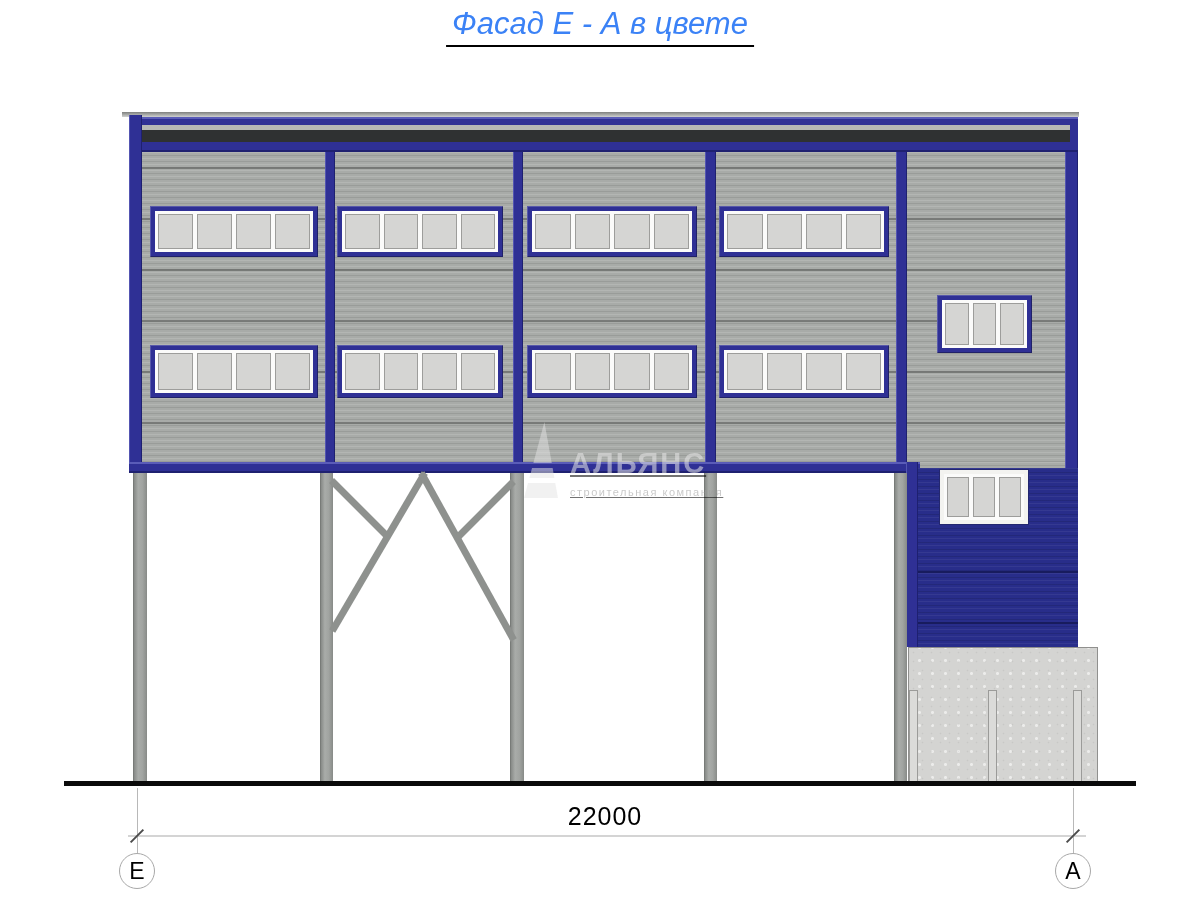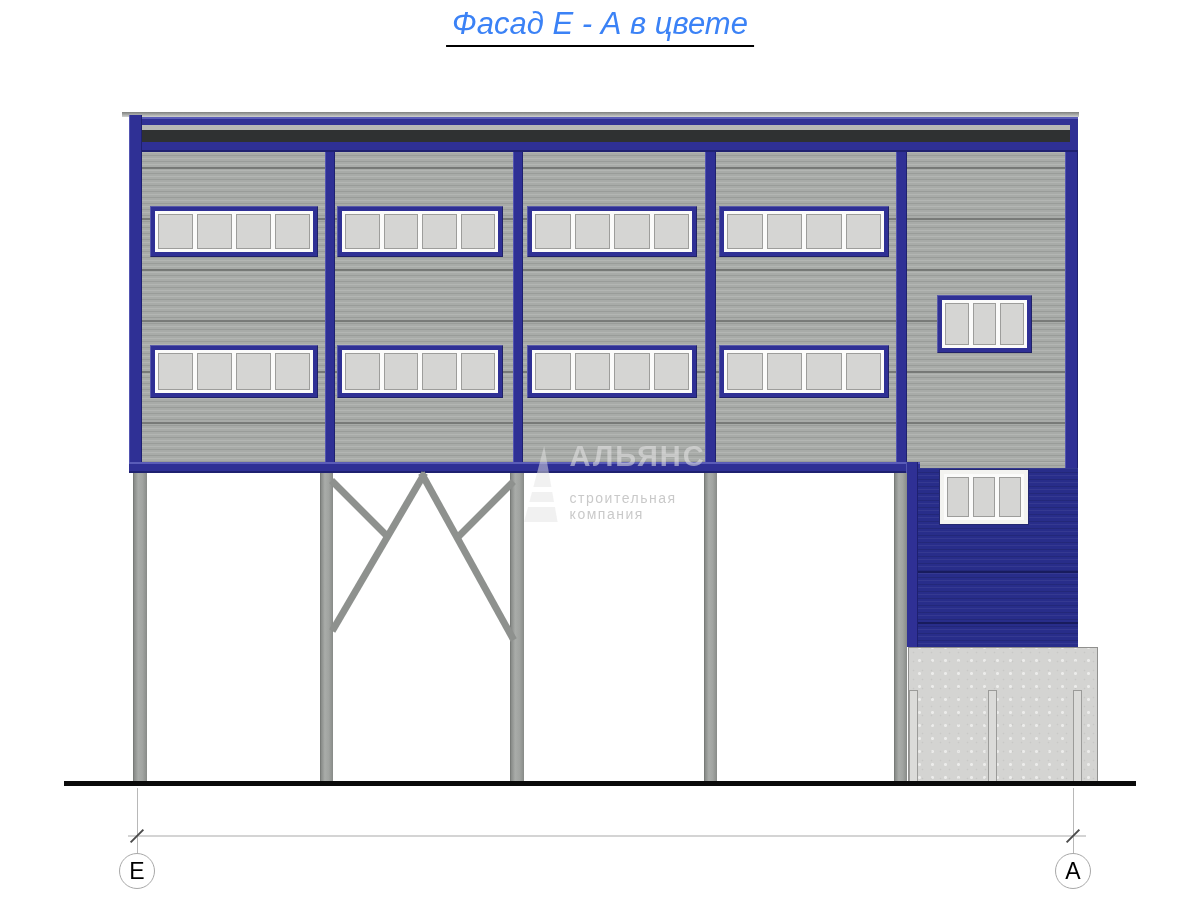--- a/index.html
+++ b/index.html
@@ -80,32 +80,32 @@
   .ext{top:788px;width:1px;height:66px;background:#b8b8b8;}
   .dimline{left:128px;top:835px;width:958px;height:2px;background:#d4d4d4;}
   .tick{width:18px;height:2px;background:#4a4a4a;transform:rotate(-45deg);}
   .dimtext{left:505px;top:802px;width:200px;text-align:center;
            font-size:25px;color:#000;letter-spacing:1px;}
   .axis{top:853px;width:36px;height:36px;border:1px solid #a8a8a8;border-radius:50%;
         background:#fff;display:flex;align-items:center;justify-content:center;
         font-size:23px;color:#000;}
 
   
-  .wm{left:524px;top:440px;width:230px;height:82px;opacity:.55;pointer-events:none;
-      display:flex;align-items:flex-end;}
+  .wm{left:524px;top:416px;width:230px;height:82px;opacity:.55;pointer-events:none;
+      display:flex;align-items:flex-end;text-decoration:underline;}
   .wm-tri{width:34px;height:76px;margin-top:3px;
       background:linear-gradient(to bottom,
          rgba(228,228,228,.9) 0 54%,transparent 54% 60%,
          rgba(228,228,228,.9) 60% 74%,transparent 74% 80%,
          rgba(228,228,228,.9) 80% 100%);
       clip-path:polygon(60% 0,100% 100%,0% 100%);}
   .wm-text{margin-left:12px;}
   .wm-name{font-size:29px;font-weight:bold;letter-spacing:2px;color:#e6e6e6;
            text-shadow:0 0 1px rgba(120,120,120,.4);}
-  .wm-sub{font-size:14px;letter-spacing:1.5px;color:#9d9d9d;margin-top:17px;text-transform:lowercase;}
+  .wm-sub{font-size:11px;letter-spacing:1.5px;color:#9d9d9d;margin-top:6px;text-transform:lowercase;}
 </style>
 </head>
 <body>
 
 <div class="canvas">
 
   <div class="title">Фасад Е - А в цвете</div>
 
   <div class="abs rooftop"></div>
   <div class="abs topband"></div>
@@ -235,20 +235,21 @@
   <div class="abs slot" style="left:988px"></div>
   <div class="abs slot" style="left:1073px"></div>
 
   <div class="abs ground"></div>
 
   <div class="abs ext" style="left:137px"></div>
   <div class="abs ext" style="left:1073px"></div>
   <div class="abs dimline"></div>
   <div class="abs tick" style="left:128px;top:835px"></div>
   <div class="abs tick" style="left:1064px;top:835px"></div>
+  <div class="abs dimtext">22000</div>
   <div class="abs axis" style="left:119px">Е</div>
   <div class="abs axis" style="left:1055px">А</div>
 
   <div class="abs wm">
     <div class="wm-tri"></div>
     <div class="wm-text">
       <div class="wm-name">АЛЬЯНС</div>
       <div class="wm-sub">строительная компания</div>
     </div>
   </div>

